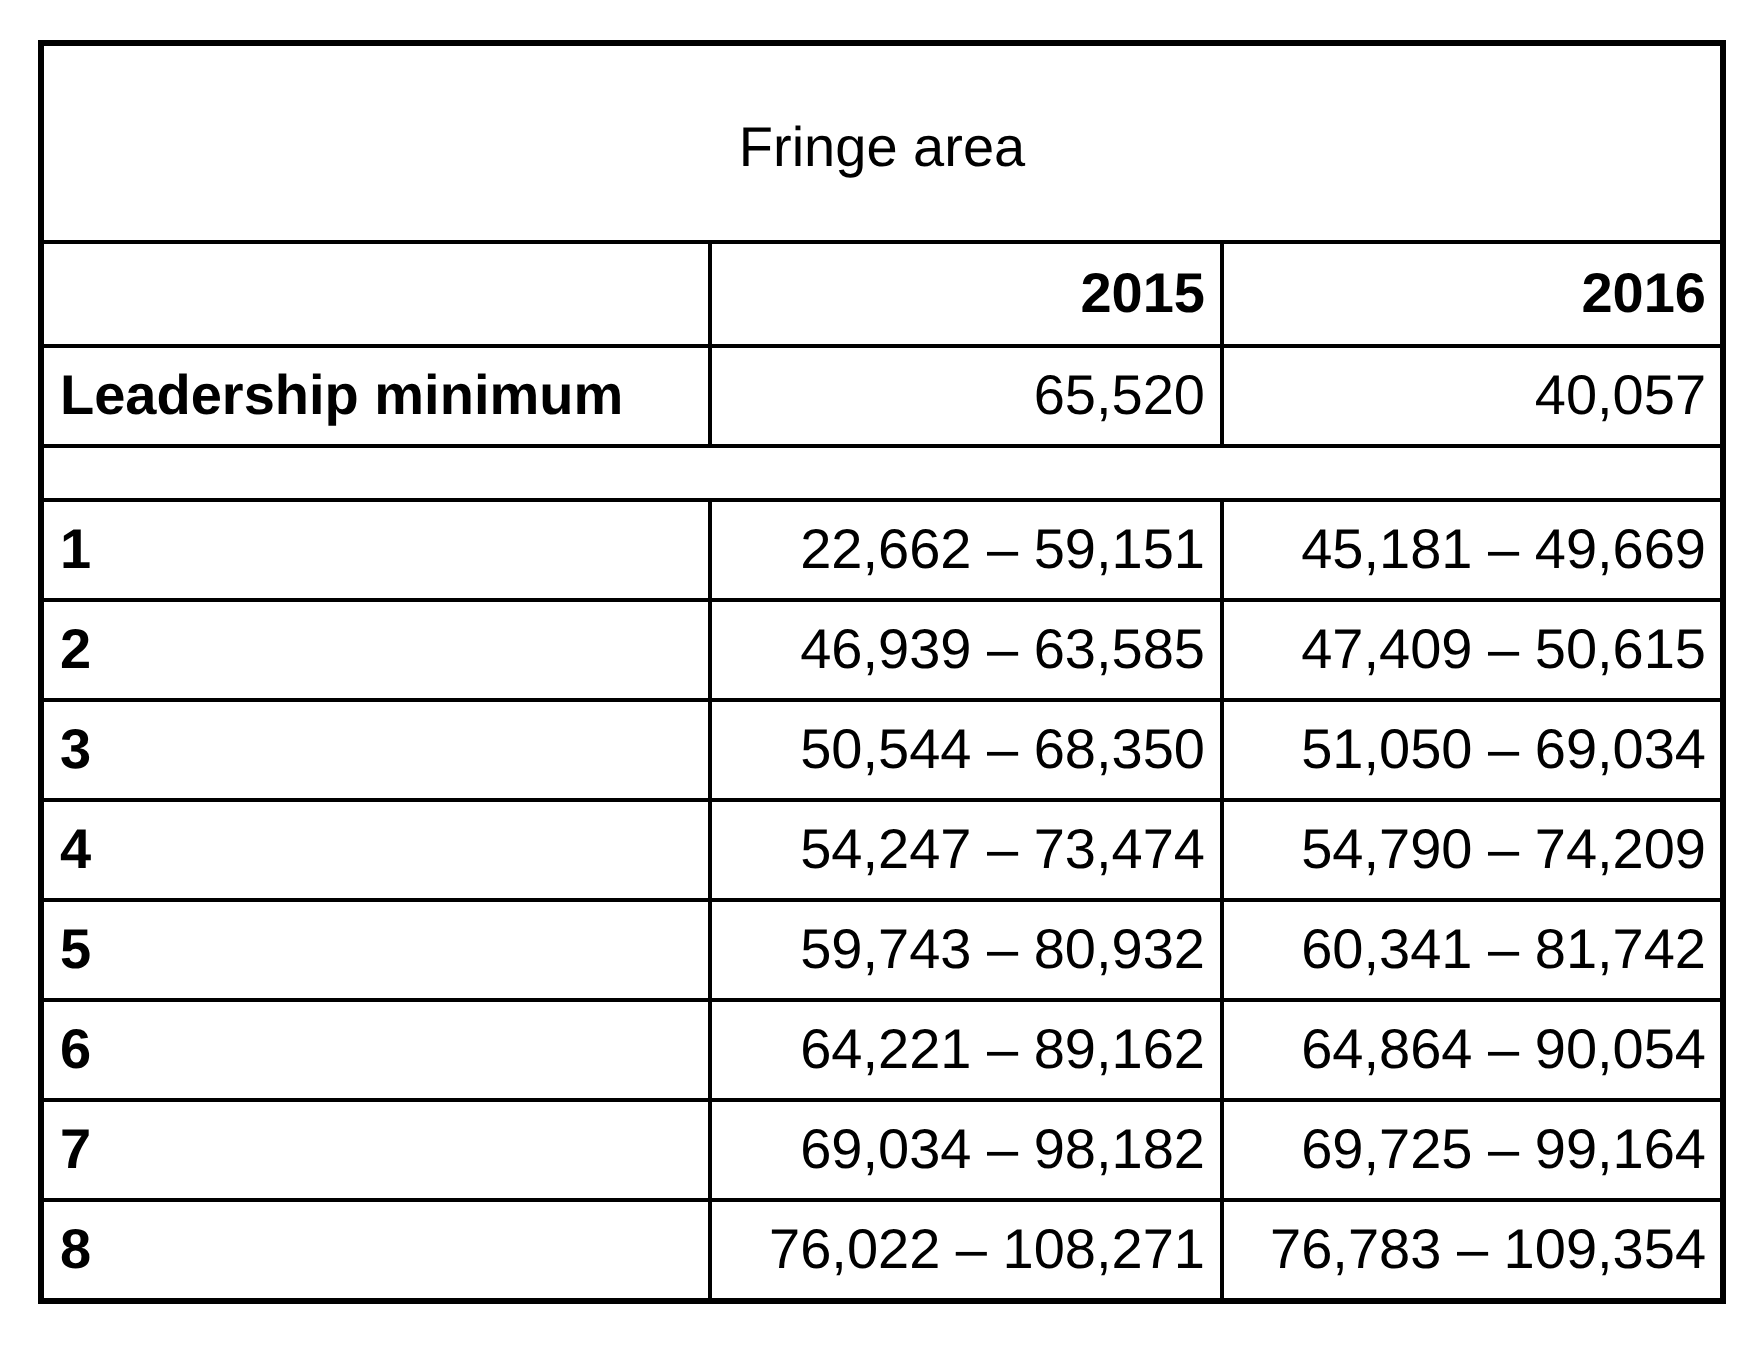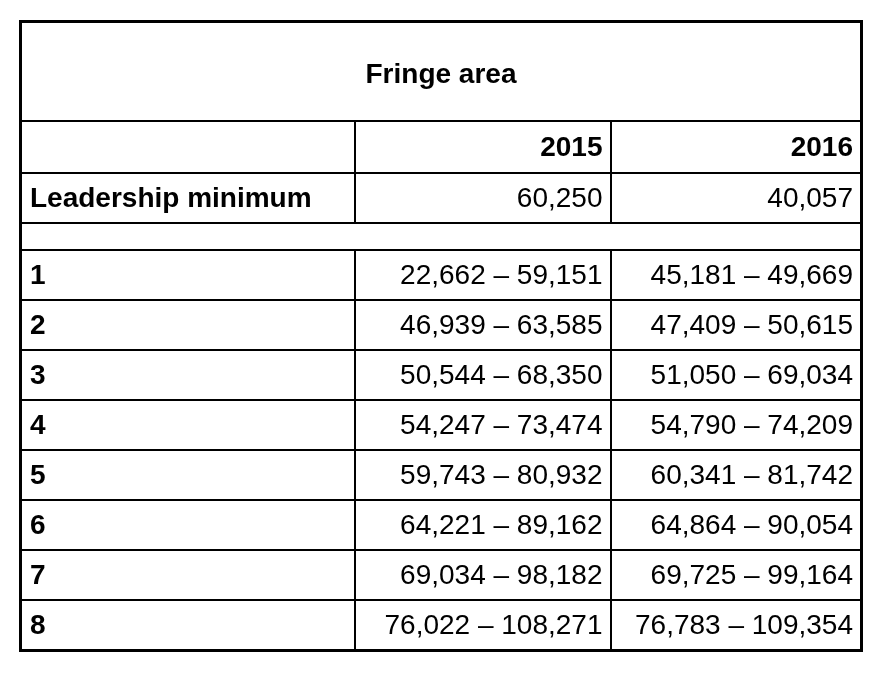--- a/index.html
+++ b/index.html
@@ -28,21 +28,21 @@
     border: 2px solid #000000;
     vertical-align: middle;
     font-size: 28px;
     line-height: 1.1;
     overflow: hidden;
     white-space: nowrap;
   }
   td.title-cell {
     height: 90px;
     text-align: center;
-    font-weight: bold;
+    font-weight: normal;
     font-size: 46px;
     padding-top: 6px;
   }
   td.label-cell {
     text-align: left;
     font-weight: bold;
     padding-left: 8px;
     height: 46px;
   }
   td.num-cell {
@@ -75,21 +75,21 @@
       </tr>
 
       <tr>
         <td class="label-cell hdr-cell"></td>
         <td class="num-cell hdr-cell">2015</td>
         <td class="num-cell hdr-cell">2016</td>
       </tr>
 
       <tr>
         <td class="label-cell">Leadership minimum</td>
-        <td class="num-cell">60,250</td>
+        <td class="num-cell">65,520</td>
         <td class="num-cell">40,057</td>
       </tr>
 
       <tr>
         <td class="spacer-cell" colspan="3"></td>
       </tr>
 
 
       <tr>
         <td class="label-cell">1</td>

